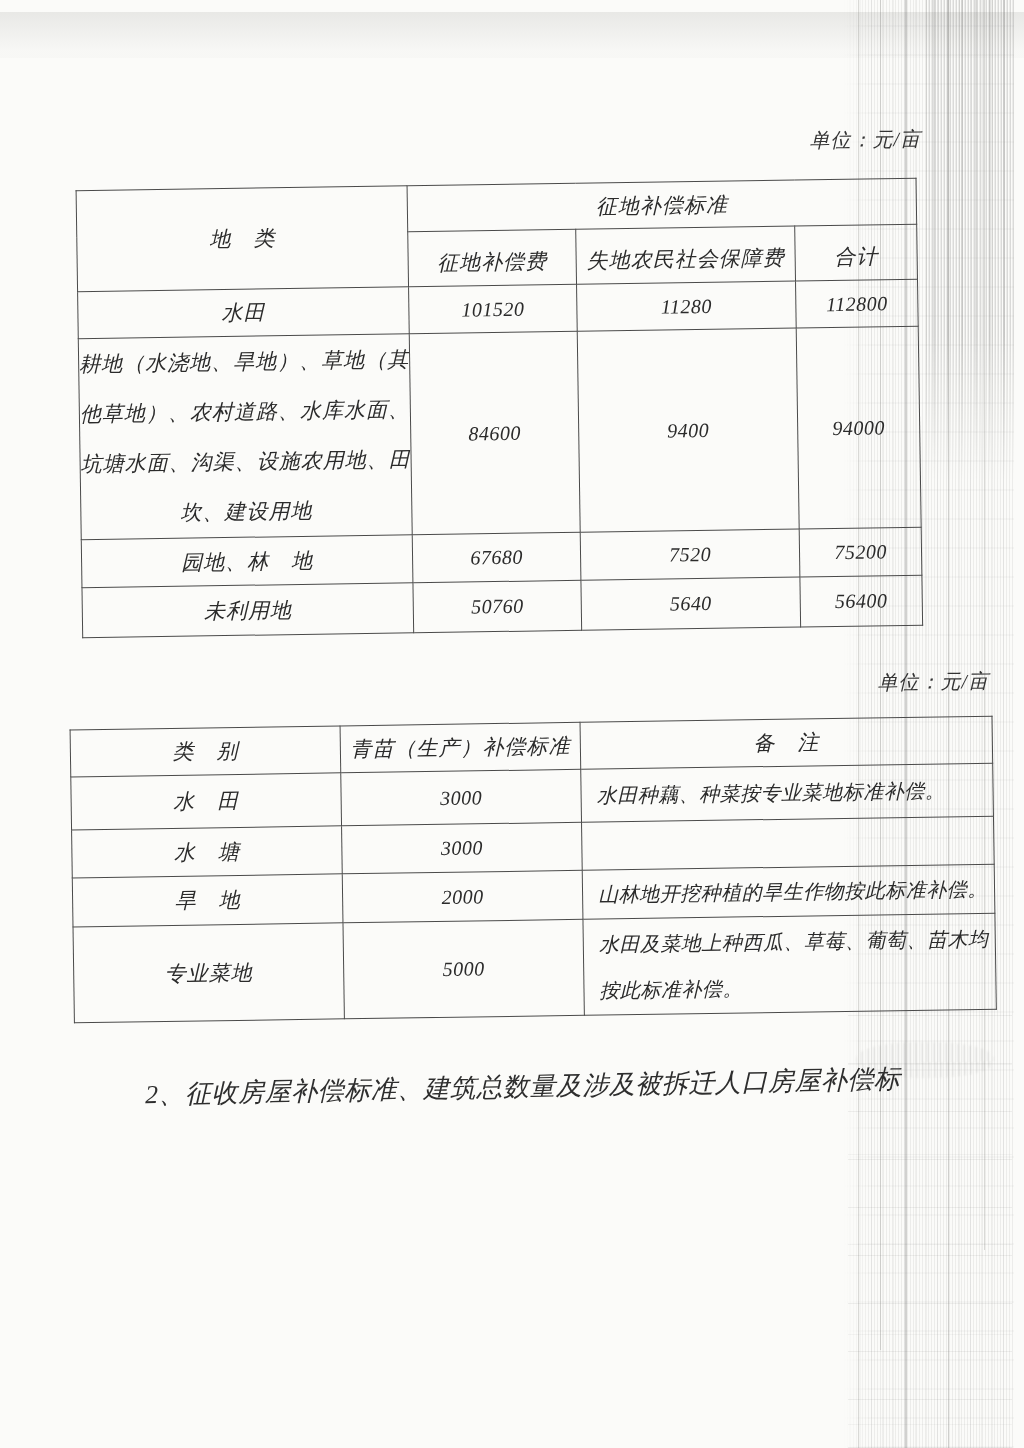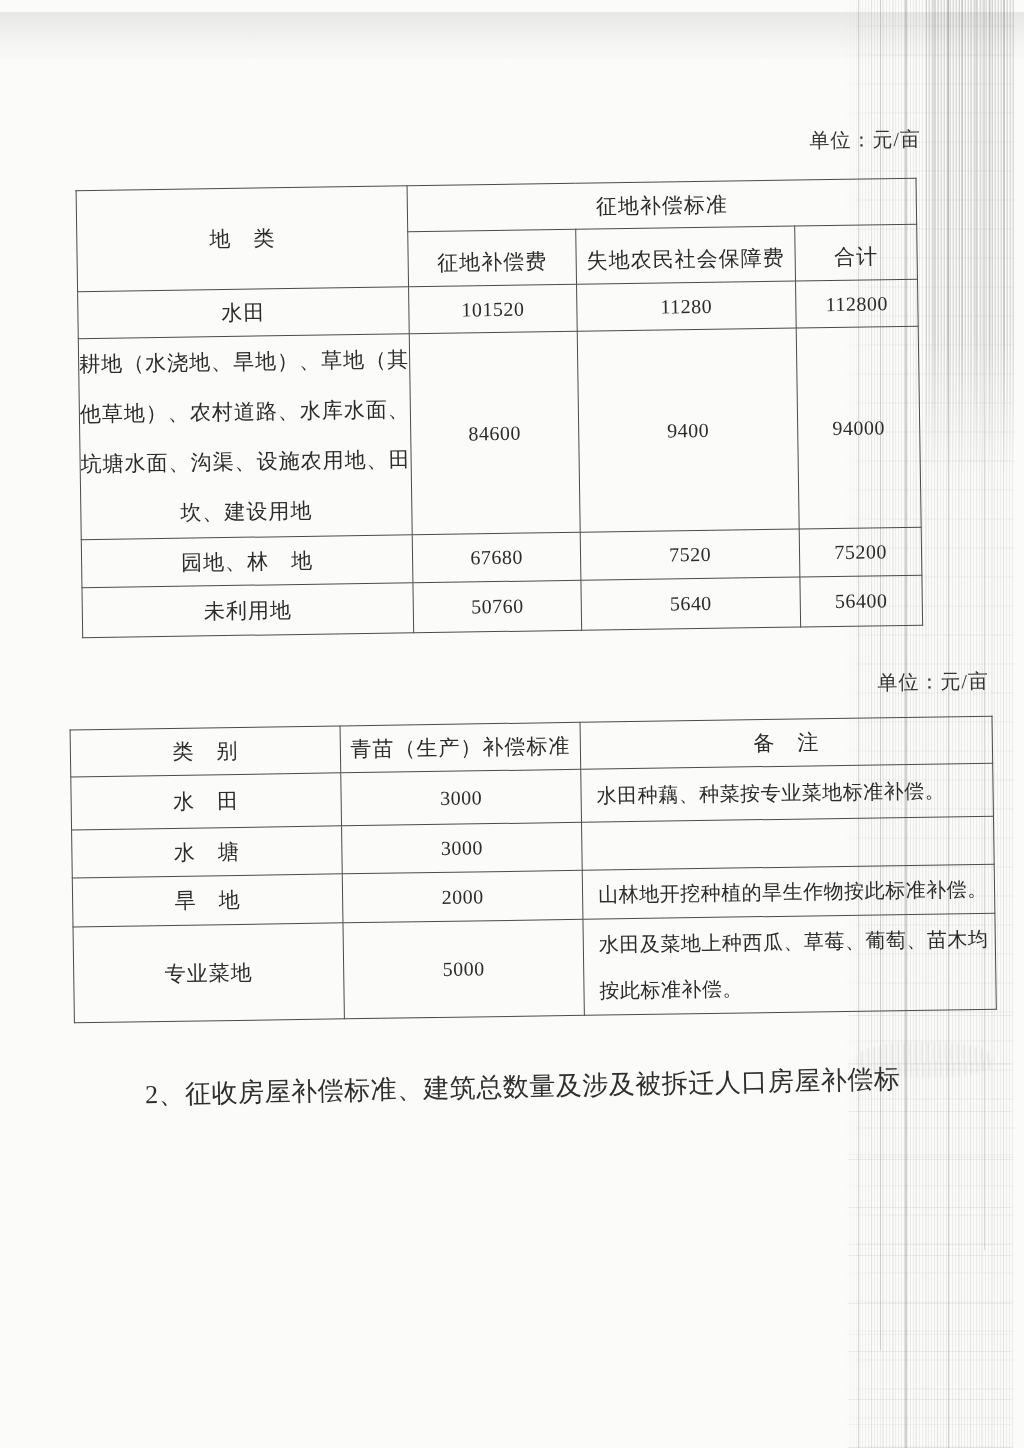--- a/index.html
+++ b/index.html
@@ -2,21 +2,21 @@
 <html><head>
 <meta charset="utf-8">
 <style>
   html,body{margin:0;padding:0;}
   body{
     width:1024px;height:1448px;
     background:#fbfbf9;
     overflow:hidden;position:relative;
     font-family:"Liberation Serif","DejaVu Serif",serif;
   }
-  .page{position:absolute;inset:0;}
+  .page{position:absolute;inset:0;font-style:italic;}
 
   
   .noise{position:absolute;pointer-events:none;}
   .top-band{
     left:0;top:12px;width:1024px;height:46px;
     background:linear-gradient(180deg,rgba(183,183,180,0.28),rgba(183,183,180,0.05) 85%);
   }
   .streak-band{
     left:844px;top:0;width:170px;height:1448px;
     background:

